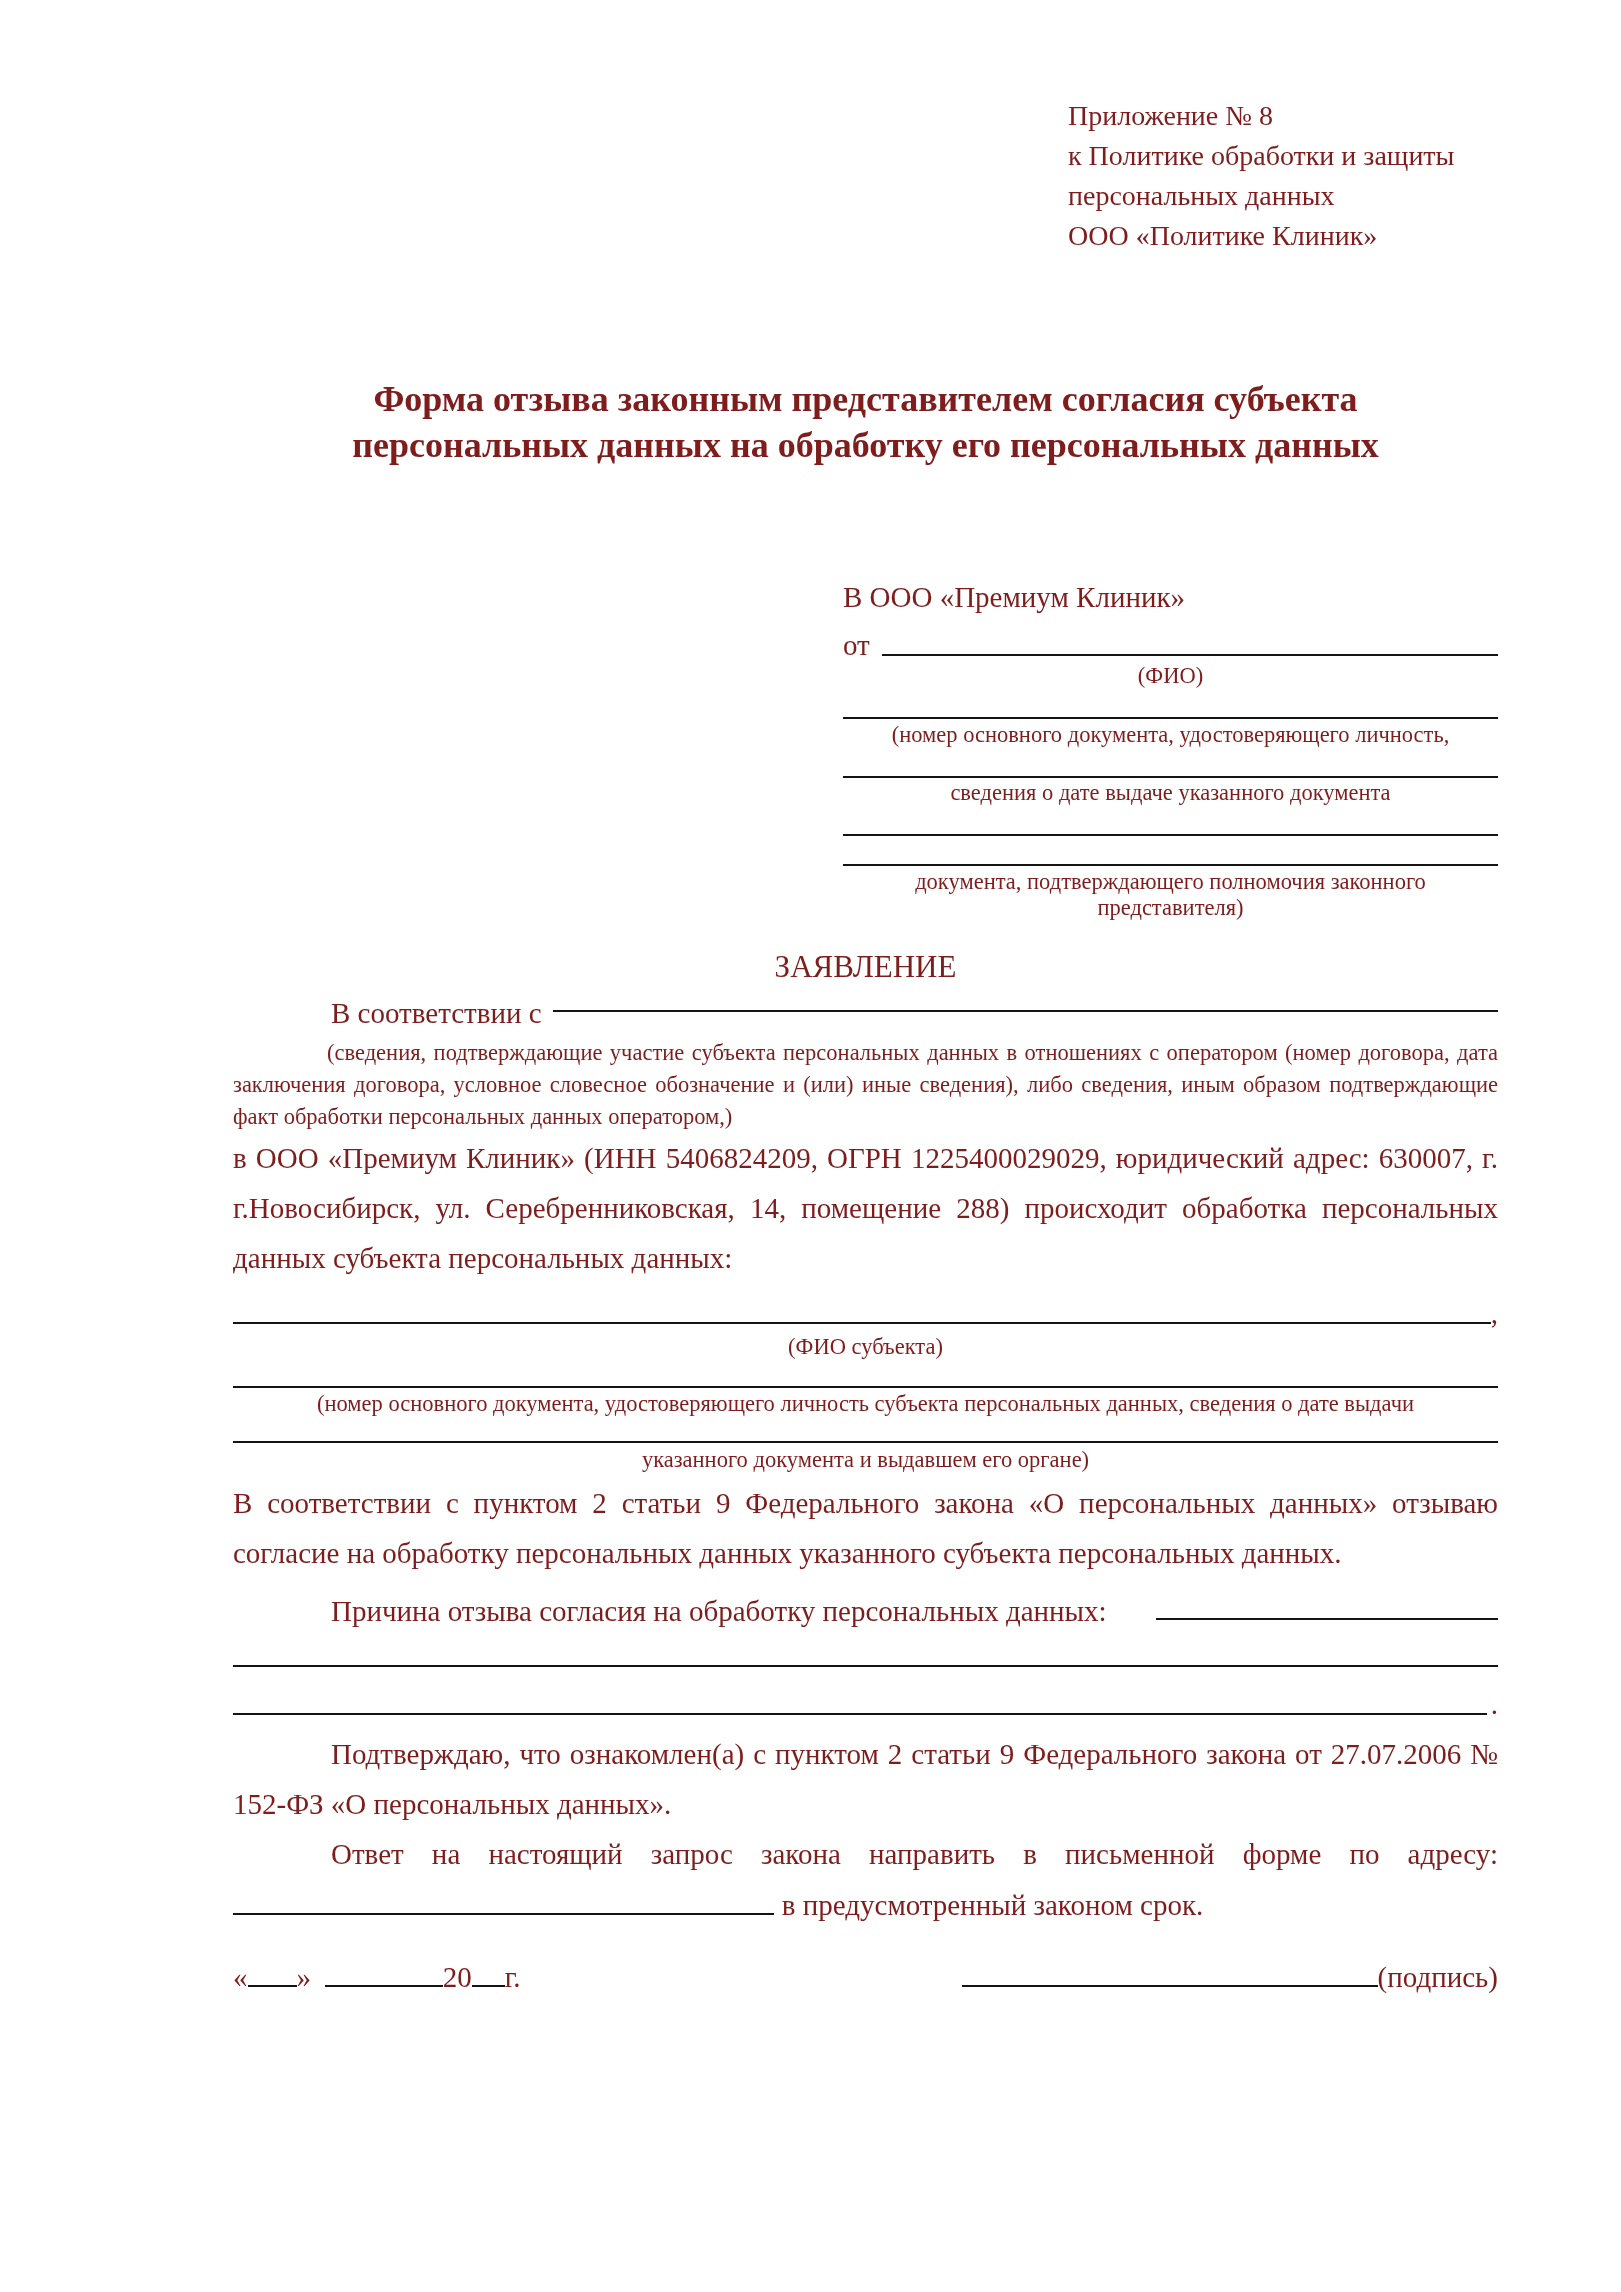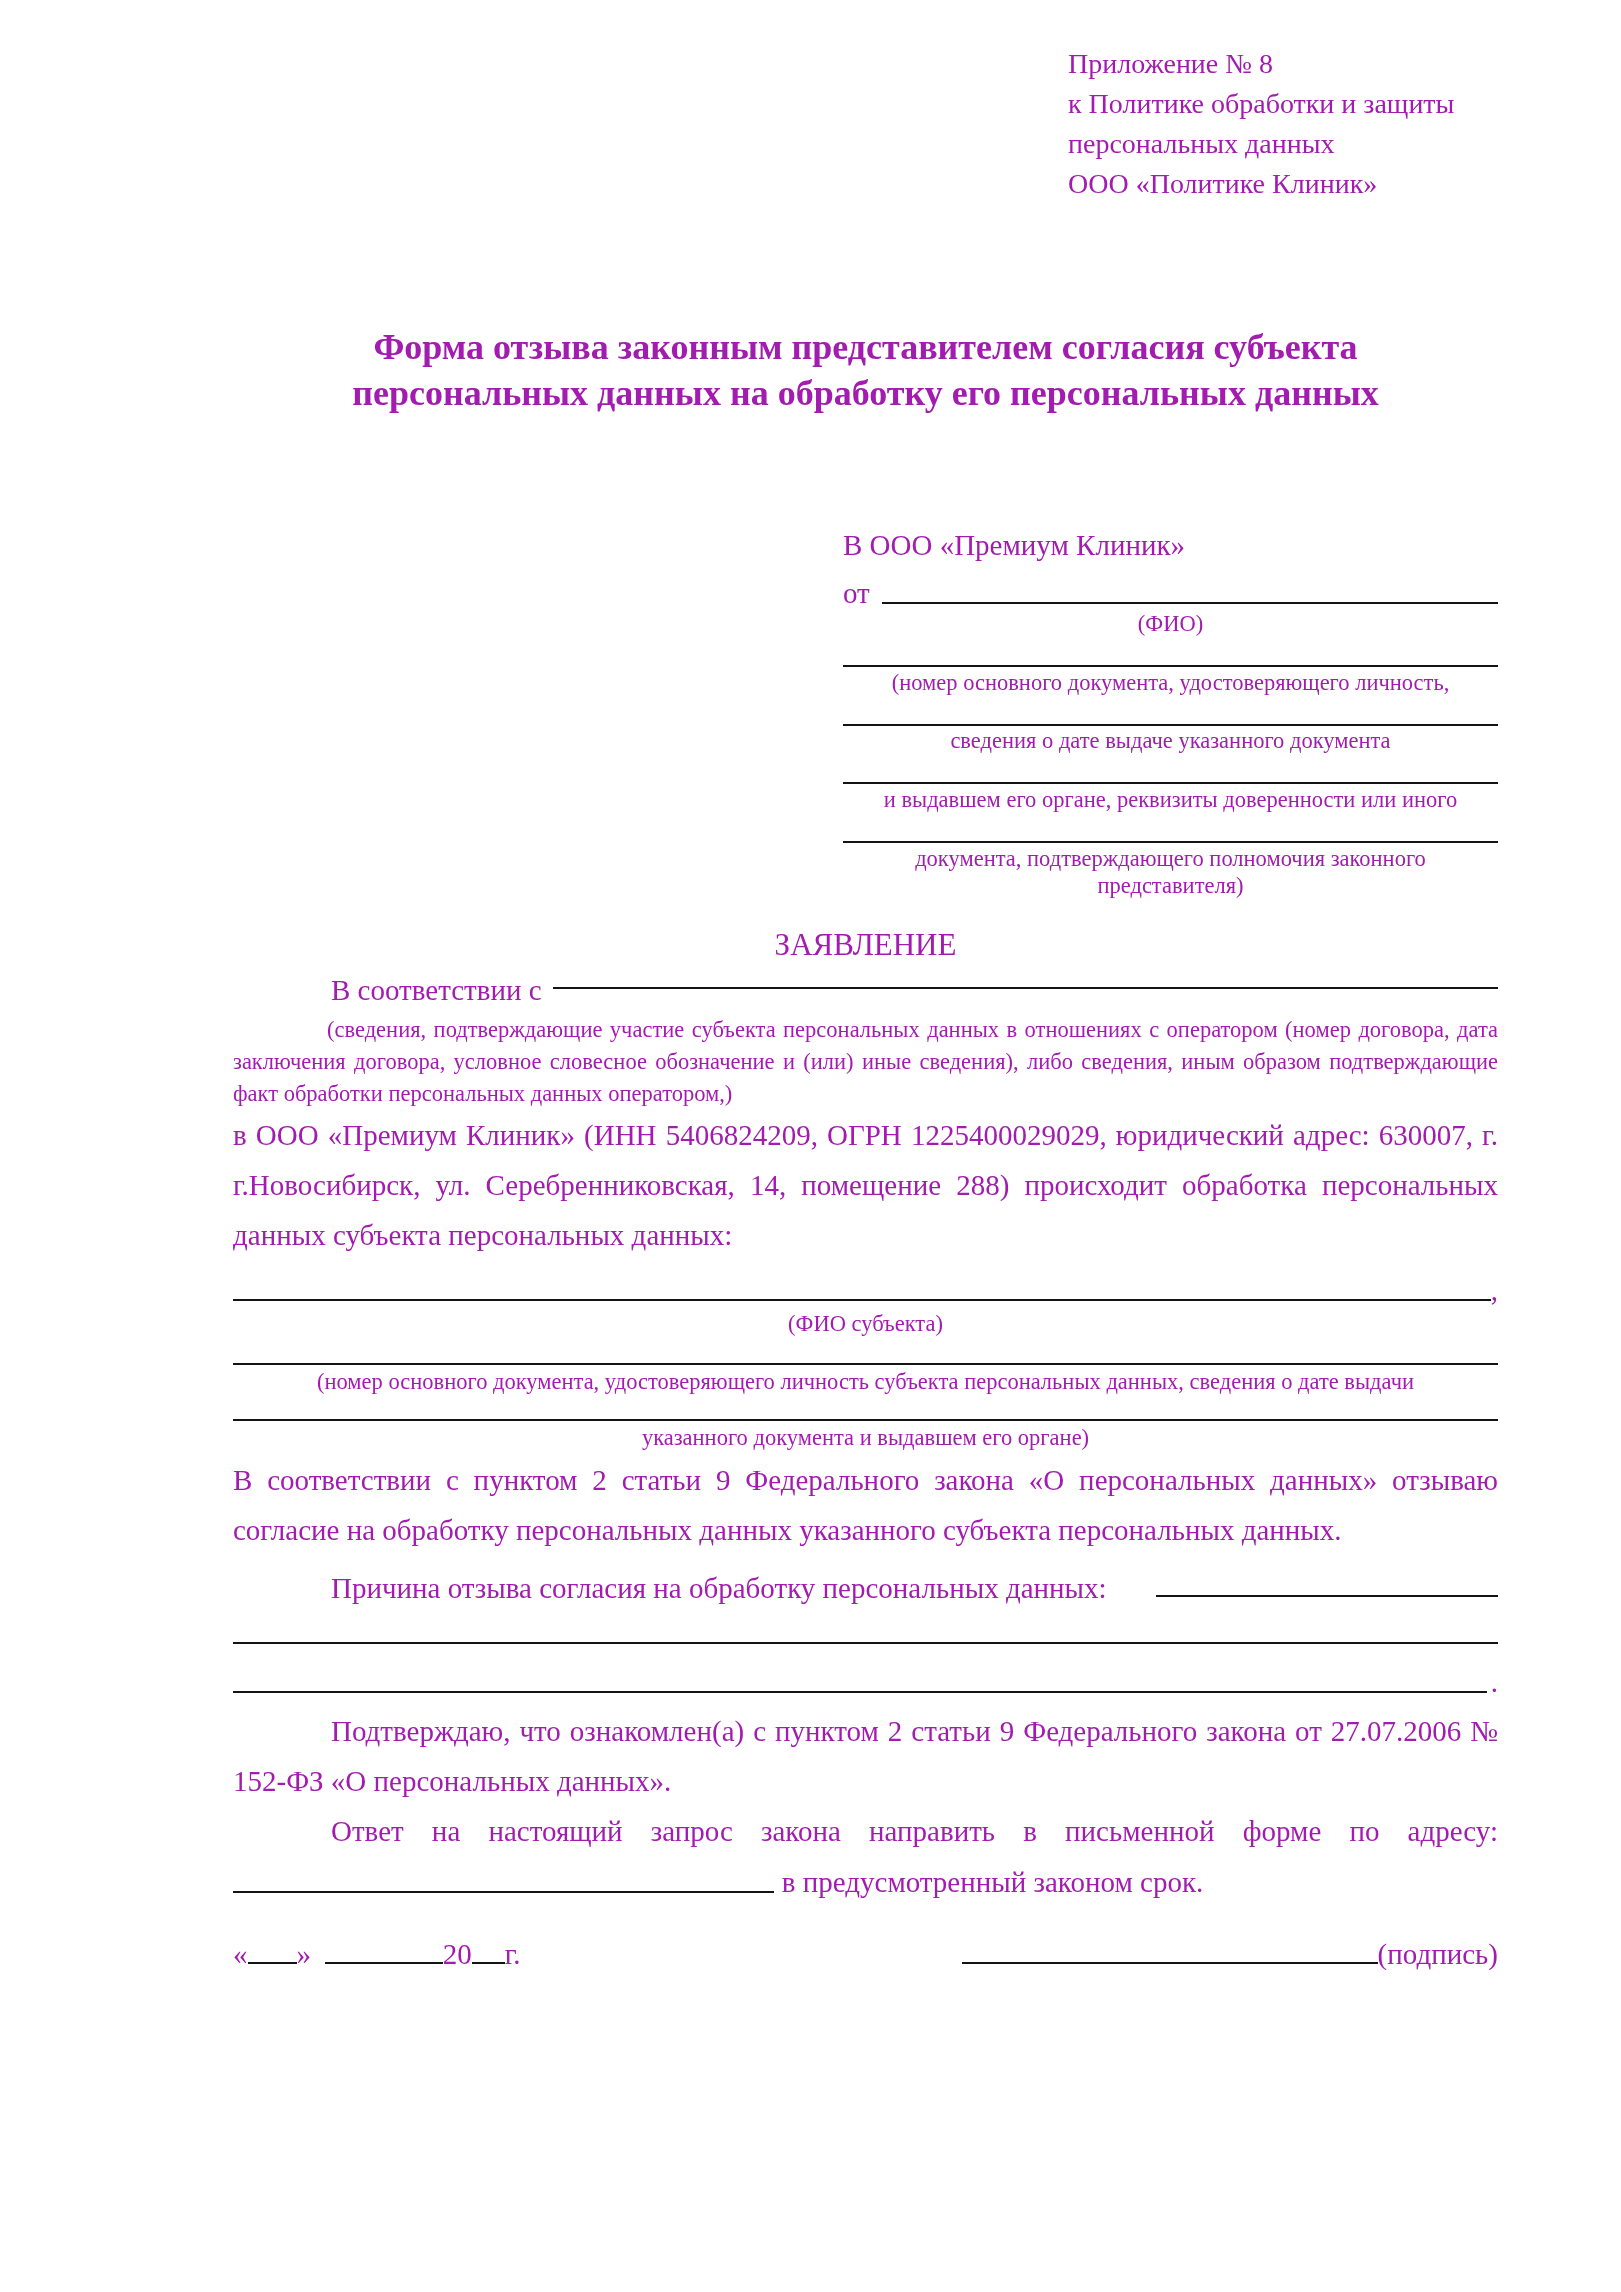--- a/index.html
+++ b/index.html
@@ -1,19 +1,19 @@
 <!DOCTYPE html>
 <html lang="ru"><head>
 <meta charset="utf-8">
 <style>
   html,body{margin:0;padding:0;background:#ffffff;}
   .page{
-    width:1621px;height:2293px;background:#ffffff;color:#a21caf;
+    width:1621px;height:2293px;background:#ffffff;color:#7f1d1d;
     font-family:"Liberation Serif","DejaVu Serif",serif;
-    box-sizing:border-box;padding:44px 123px 0 233px;position:relative;overflow:hidden;
+    box-sizing:border-box;padding:96px 123px 0 233px;position:relative;overflow:hidden;
   }
   
   .hdr{margin-left:835px;font-size:28px;line-height:40px;}
   
   .title{margin-top:120px;text-align:center;font-weight:bold;font-size:36px;line-height:46px;}
   
   .addr{margin-top:110px;margin-left:610px;width:655px;font-size:29px;}
   .addr-to{line-height:39px;}
   .row{display:flex;align-items:flex-end;}
   .from-row{height:45px;}
@@ -83,21 +83,20 @@
     </div>
     <div class="cap fio-cap">(ФИО)</div>
 
     <div class="blank"></div>
     <div class="cap">(номер основного документа, удостоверяющего личность,</div>
 
     <div class="blank"></div>
     <div class="cap">сведения о дате выдаче указанного документа</div>
 
     <div class="blank"></div>
-    <div class="cap">и выдавшем его органе, реквизиты доверенности или иного</div>
 
     <div class="blank"></div>
     <div class="cap">документа, подтверждающего полномочия законного представителя)</div>
   </div>
 
   <div class="heading">ЗАЯВЛЕНИЕ</div>
 
   <div class="intro">
     <span class="lbl">В соответствии с</span>
     <div class="fill"></div>

